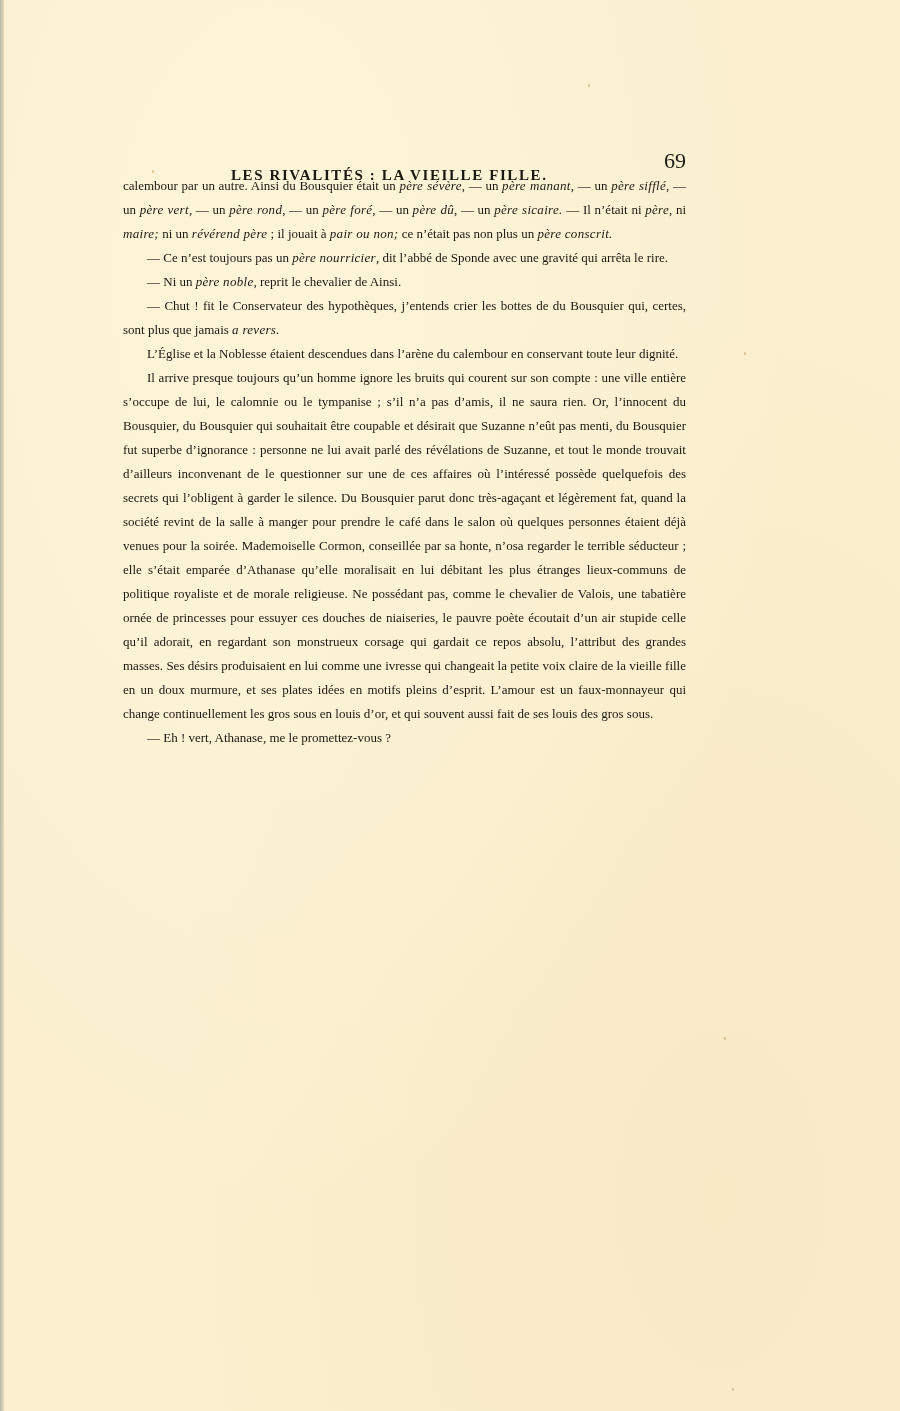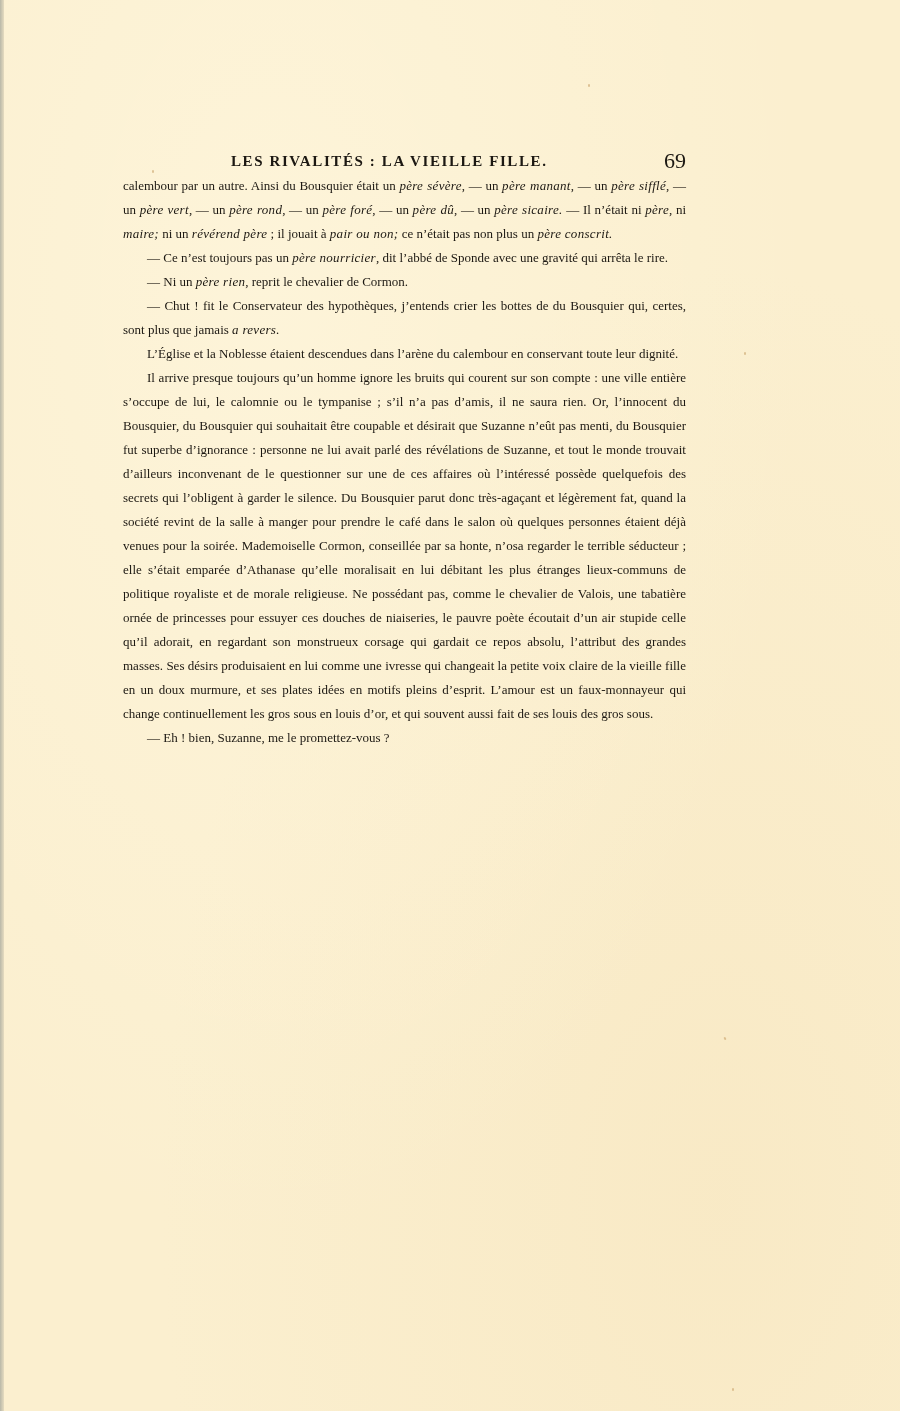--- a/index.html
+++ b/index.html
@@ -40,21 +40,21 @@
     .running-head {
       position: absolute;
       left: 123px;
       top: 150px;
       width: 563px;
       height: 26px;
     }
     .running-title {
       position: absolute;
       left: 108px;
-      top: 3px;
+      top: 17px;
       font-size: 15px;
       font-weight: bold;
       letter-spacing: 1.6px;
       white-space: nowrap;
     }
     .page-number {
       position: absolute;
       right: 0;
       top: -2px;
       font-size: 22px;
@@ -97,19 +97,19 @@
   <span class="speck" style="left:152px;top:170px;"></span>
 
   <div class="running-head">
     <span class="running-title">LES RIVALITÉS : LA VIEILLE FILLE.</span>
     <span class="page-number">69</span>
   </div>
 
   <div class="text-block" id="text-block">
       <p class="noindent"><span>calembour par un autre. Ainsi du Bousquier était un </span><em>père sévère</em><span>, — un </span><em>père manant</em><span>, — un </span><em>père sifflé</em><span>, — un </span><em>père vert</em><span>, — un </span><em>père rond</em><span>, — un </span><em>père foré</em><span>, — un </span><em>père dû</em><span>, — un </span><em>père sicaire.</em><span> — Il n’était ni </span><em>père</em><span>, ni </span><em>maire;</em><span> ni un </span><em>révérend père</em><span> ; il jouait à </span><em>pair ou non;</em><span> ce n’était pas non plus un </span><em>père conscrit.</em></p>
       <p class="indent"><span>— Ce n’est toujours pas un </span><em>père nourricier</em><span>, dit l’abbé de Sponde avec une gravité qui arrêta le rire.</span></p>
-      <p class="indent"><span>— Ni un </span><em>père rien</em><span>, reprit le chevalier de Cormon.</span></p>
+      <p class="indent"><span>— Ni un </span><em>père noble</em><span>, reprit le chevalier de Ainsi.</span></p>
       <p class="indent"><span>— Chut ! fit le Conservateur des hypothèques, j’entends crier les bottes de du Bousquier qui, certes, sont plus que jamais </span><em>a revers.</em></p>
       <p class="indent"><span>L’Église et la Noblesse étaient descendues dans l’arène du calembour en conservant toute leur dignité.</span></p>
       <p class="indent"><span>Il arrive presque toujours qu’un homme ignore les bruits qui courent sur son compte : une ville entière s’occupe de lui, le calomnie ou le tympanise ; s’il n’a pas d’amis, il ne saura rien. Or, l’innocent du Bousquier, du Bousquier qui souhaitait être coupable et désirait que Suzanne n’eût pas menti, du Bousquier fut superbe d’ignorance : personne ne lui avait parlé des révélations de Suzanne, et tout le monde trouvait d’ailleurs inconvenant de le questionner sur une de ces affaires où l’intéressé possède quelquefois des secrets qui l’obligent à garder le silence. Du Bousquier parut donc très-agaçant et légèrement fat, quand la société revint de la salle à manger pour prendre le café dans le salon où quelques personnes étaient déjà venues pour la soirée. Mademoiselle Cormon, conseillée par sa honte, n’osa regarder le terrible séducteur ; elle s’était emparée d’Athanase qu’elle moralisait en lui débitant les plus étranges lieux-communs de politique royaliste et de morale religieuse. Ne possédant pas, comme le chevalier de Valois, une tabatière ornée de princesses pour essuyer ces douches de niaiseries, le pauvre poète écoutait d’un air stupide celle qu’il adorait, en regardant son monstrueux corsage qui gardait ce repos absolu, l’attribut des grandes masses. Ses désirs produisaient en lui comme une ivresse qui changeait la petite voix claire de la vieille fille en un doux murmure, et ses plates idées en motifs pleins d’esprit. L’amour est un faux-monnayeur qui change continuellement les gros sous en louis d’or, et qui souvent aussi fait de ses louis des gros sous.</span></p>
-      <p class="indent"><span>— Eh ! bien, Suzanne, me le promettez-vous ?</span></p>
+      <p class="indent"><span>— Eh ! vert, Athanase, me le promettez-vous ?</span></p>
     </div>
 </div>
 
 </body></html>

